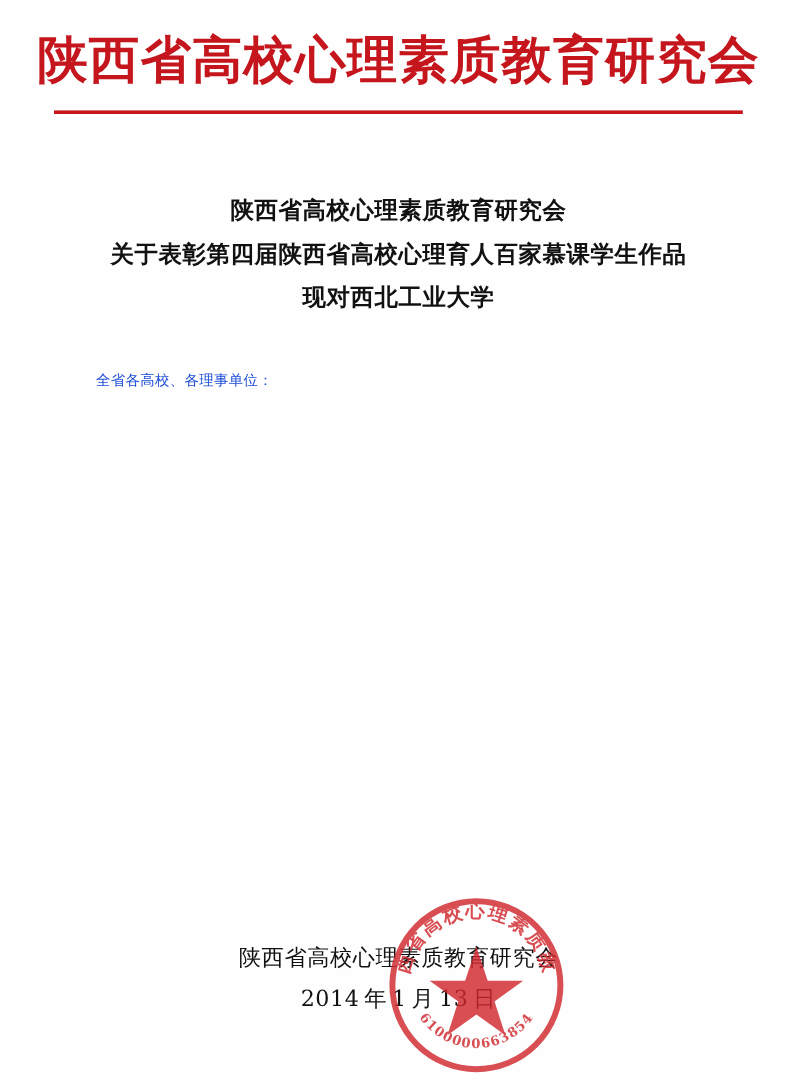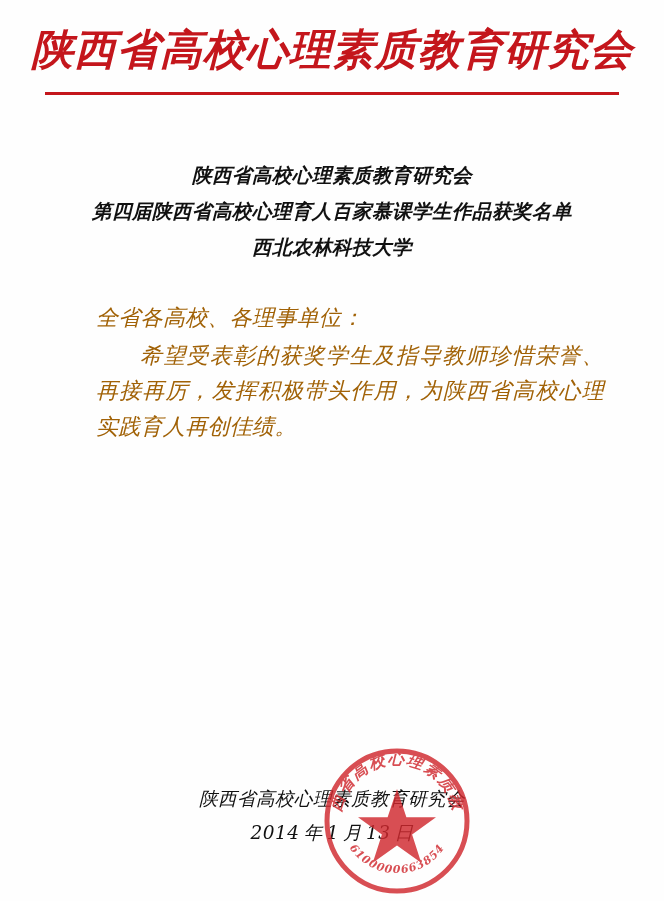--- a/index.html
+++ b/index.html
@@ -15,21 +15,20 @@
     color: #000000;
     overflow: hidden;
   }
 
   .page {
     position: relative;
     width: 664px;
     height: 901px;
     background: #fefefe;
     box-sizing: border-box;
-    font-style: italic;
   }
 
   
   .masthead {
     position: absolute;
     top: 26px;
     left: 0;
     width: 664px;
     text-align: center;
   }
@@ -63,25 +62,25 @@
     color: #111;
   }
   .doc-title div {
     white-space: nowrap;
   }
 
   
   .body-text {
     position: absolute;
     top: 300px;
-    left: 96px;
+    left: 80px;
     width: 508px;
-    font-size: 22px;
+    font-size: 12px;
     line-height: 35.5px;
-    color: #a16207;
+    color: #1d4ed8;
     letter-spacing: 0.3px;
   }
   .salutation {
     margin: 0 0 2px 0;
   }
   .para {
     margin: 0;
     text-indent: 2em;
     text-align: justify;
     text-justify: inter-ideograph;
@@ -129,27 +128,26 @@
 
 <div class="page">
 
   <div class="masthead">
     <div class="masthead-title">陕西省高校心理素质教育研究会</div>
     <div class="masthead-rule"></div>
   </div>
 
   <div class="doc-title">
     <div>陕西省高校心理素质教育研究会</div>
-    <div>第四届陕西省高校心理育人百家慕课学生作品获奖名单</div>
-    <div>西北农林科技大学</div>
+    <div>关于表彰第四届陕西省高校心理育人百家慕课学生作品</div>
+    <div>现对西北工业大学</div>
   </div>
 
   <div class="body-text">
     <p class="salutation">全省各高校、各理事单位：</p>
-    <p class="para">希望受表彰的获奖学生及指导教师珍惜荣誉、再接再厉，发挥积极带头作用，为陕西省高校心理实践育人再创佳绩。</p>
   </div>
 
   <div class="signature">
     <div class="sig-line">陕西省高校心理素质教育研究会</div>
     <div class="sig-line sig-date">
       <span>2014</span><span>年</span><span>1</span><span>月</span><span>13</span><span>日</span>
     </div>
   </div>
 
   <div class="seal">

